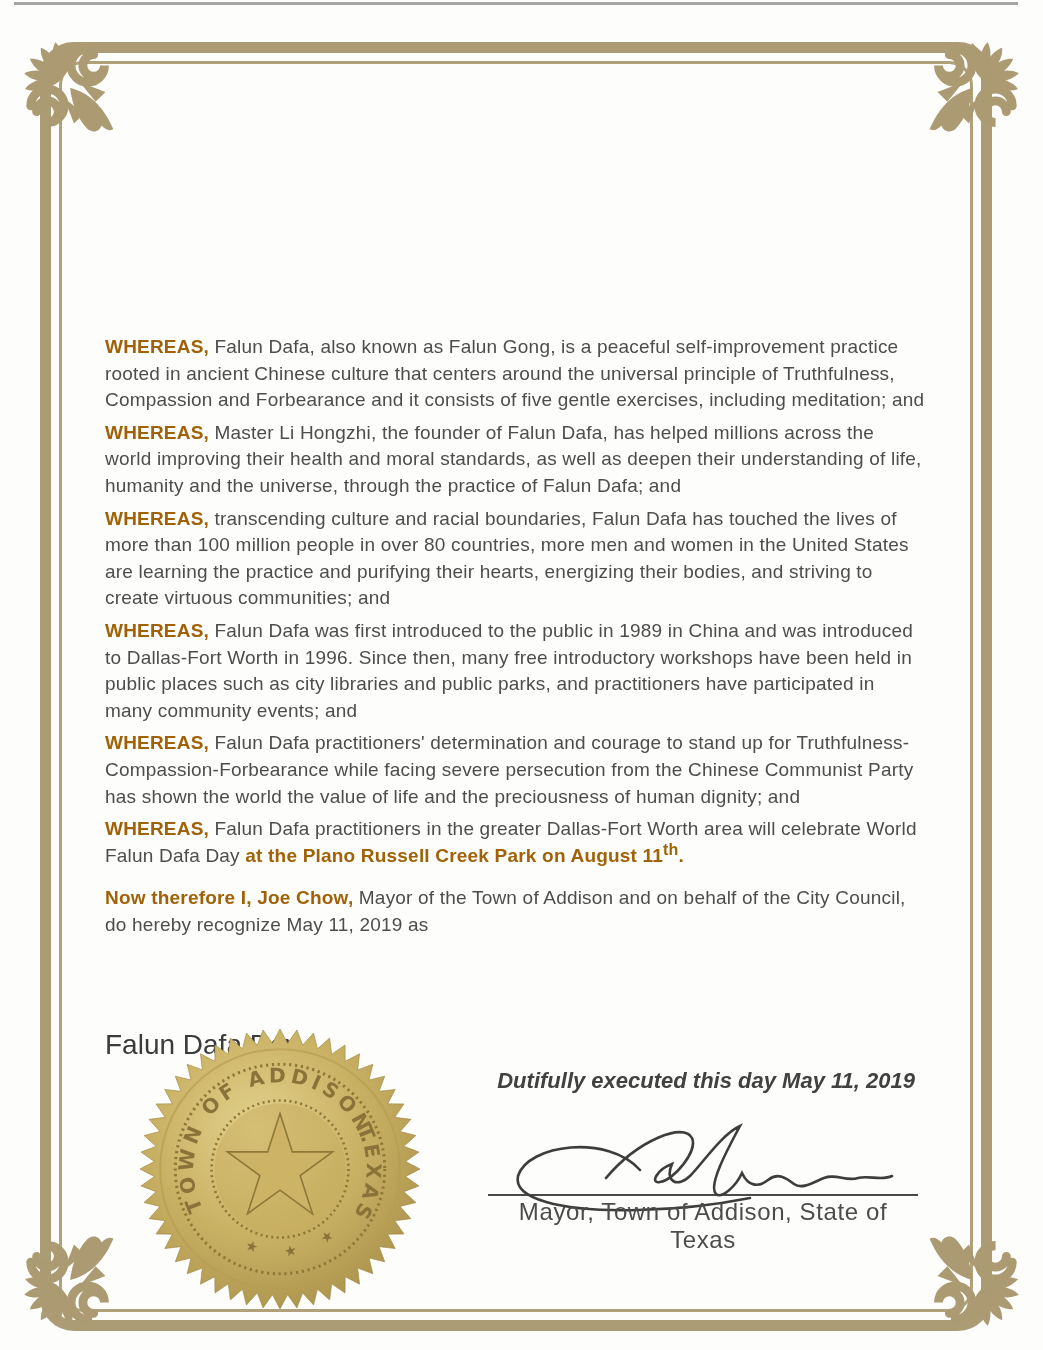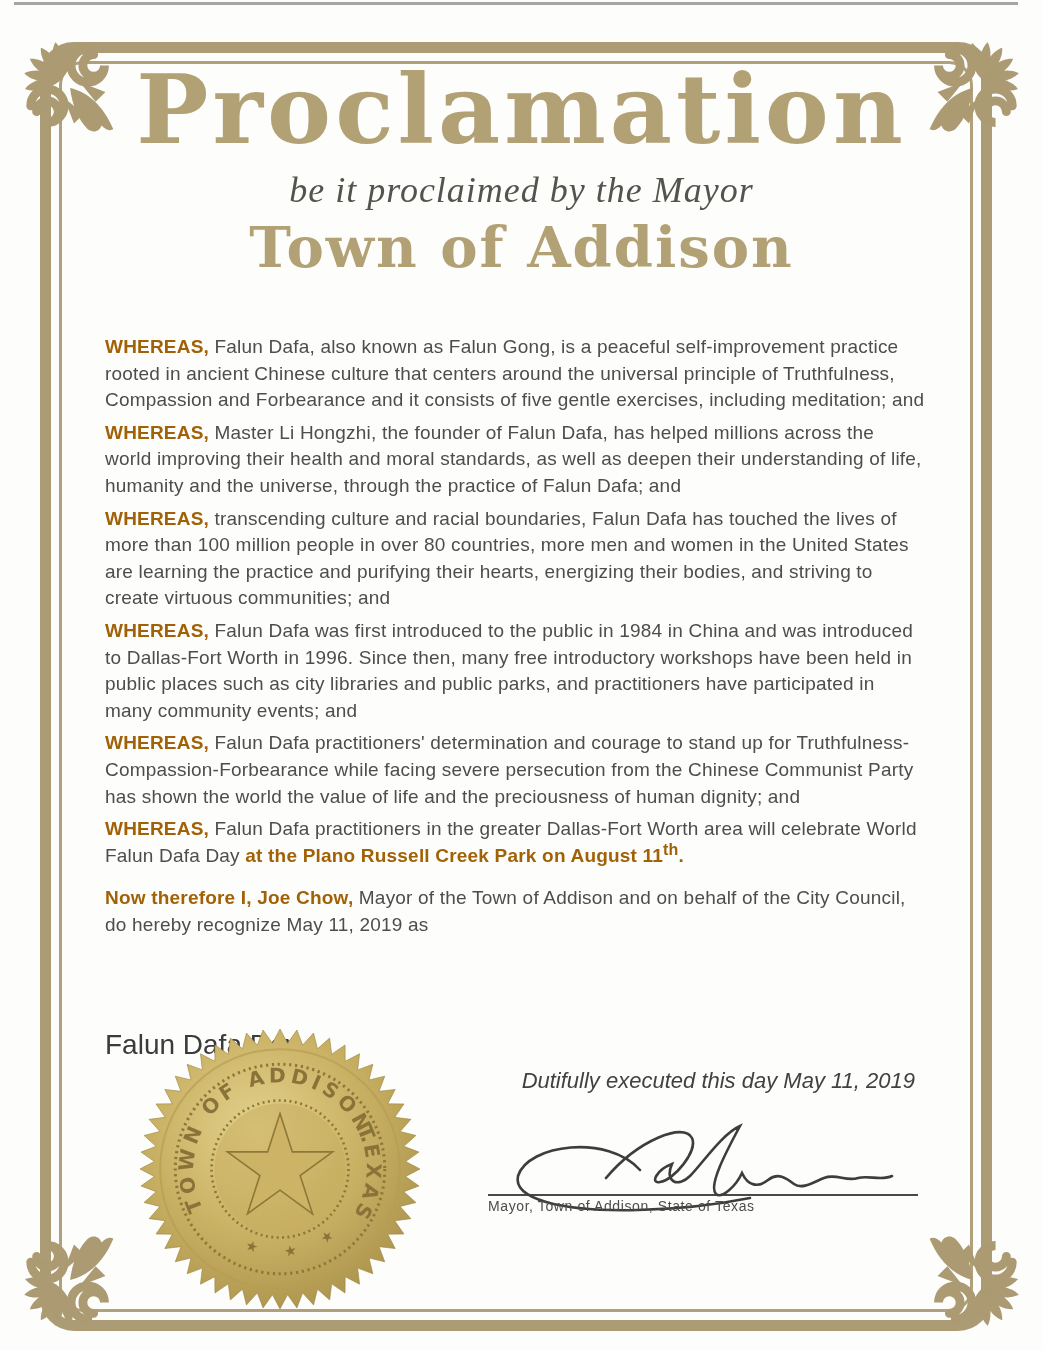--- a/index.html
+++ b/index.html
@@ -42,27 +42,27 @@
   .body-copy p{margin:0 0 6px 0;}
   .body-copy p.resolution{margin-top:16px;}
   .body-copy strong{color:#a16207;}
   sup{vertical-align:super;font-size:16px;line-height:0;}
   .day-title{
     position:absolute;top:1029px;left:105px;width:810px;text-align:left;
     font-size:28px;font-weight:normal;color:#3b3b3b;z-index:2;
   }
   .executed{
     position:absolute;top:1068px;left:105px;width:810px;text-align:right;
-    font-size:22px;font-weight:normal;font-style:italic;color:#414141;z-index:2;
+    font-size:22px;font-weight:bold;font-style:italic;color:#414141;z-index:2;
   }
   .signature-block{position:absolute;left:488px;top:1118px;width:430px;z-index:6;}
   .signature-svg{display:block;width:430px;height:80px;overflow:visible;}
   .sig-line{border-top:2px solid #4a4a4a;margin-top:-4px;}
   .sig-caption{
-    margin-top:2px;font-size:14px;color:#4c4c4c;letter-spacing:.6px;
+    margin-top:2px;text-align:center;font-size:24px;color:#4c4c4c;letter-spacing:.6px;
   }
   .seal{position:absolute;left:139px;top:1028px;width:282px;height:282px;z-index:5;}
   .hidden-defs{position:absolute;width:0;height:0;overflow:hidden;}
 </style>
 </head>
 <body>
 
 <svg class="hidden-defs" aria-hidden="true">
   <defs>
     <g id="ornament" fill="#ab9a72">
@@ -97,31 +97,26 @@
   <svg class="corner tr" viewBox="0 0 120 120">
       <use href="#ornament"></use>
     </svg>
   <svg class="corner bl" viewBox="0 0 120 120">
       <use href="#ornament"></use>
     </svg>
   <svg class="corner br" viewBox="0 0 120 120">
       <use href="#ornament"></use>
     </svg>
 
-  <div class="header">
-    <h1 class="title">Proclamation</h1>
-    <div class="subtitle">be it proclaimed by the Mayor</div>
-    <h2 class="town">Town of Addison</h2>
-  </div>
 
   <div class="body-copy">
     <p><strong>WHEREAS,</strong><span> Falun Dafa, also known as Falun Gong, is a peaceful self-improvement practice rooted in ancient Chinese culture that centers around the universal principle of Truthfulness, Compassion and Forbearance and it consists of five gentle exercises, including meditation; and</span></p>
     <p><strong>WHEREAS,</strong><span> Master Li Hongzhi, the founder of Falun Dafa, has helped millions across the world improving their health and moral standards, as well as deepen their understanding of life, humanity and the universe, through the practice of Falun Dafa; and</span></p>
     <p><strong>WHEREAS,</strong><span> transcending culture and racial boundaries, Falun Dafa has touched the lives of more than 100 million people in over 80 countries, more men and women in the United States are learning the practice and purifying their hearts, energizing their bodies, and striving to create virtuous communities; and</span></p>
-    <p><strong>WHEREAS,</strong><span> Falun Dafa was first introduced to the public in 1984 in China and was introduced to Dallas-Fort Worth in 1996.  Since then, many free introductory workshops have been held in public places such as city libraries and public parks, and practitioners have participated in many community events; and</span></p>
+    <p><strong>WHEREAS,</strong><span> Falun Dafa was first introduced to the public in 1989 in China and was introduced to Dallas-Fort Worth in 1996.  Since then, many free introductory workshops have been held in public places such as city libraries and public parks, and practitioners have participated in many community events; and</span></p>
     <p><strong>WHEREAS,</strong><span> Falun Dafa practitioners' determination and courage to stand up for Truthfulness-Compassion-Forbearance while facing severe persecution from the Chinese Communist Party has shown the world the value of life and the preciousness of human dignity; and</span></p>
     <p><strong>WHEREAS,</strong><span> Falun Dafa practitioners in the greater Dallas-Fort Worth area will celebrate World Falun Dafa Day </span><strong>at the Plano Russell Creek Park on August 11</strong><sup><strong>th</strong></sup><strong>.</strong></p>
     <p class="resolution"><strong>Now therefore I, Joe Chow,</strong><span> Mayor of the Town of Addison and on behalf of the City Council, do hereby recognize May 11, 2019 as</span></p>
   </div>
 
   <div class="day-title">Falun Dafa Day</div>
   <div class="executed">Dutifully executed this day May 11, 2019</div>
 
   <div class="signature-block">
     <svg class="signature-svg" viewBox="0 0 430 80">

